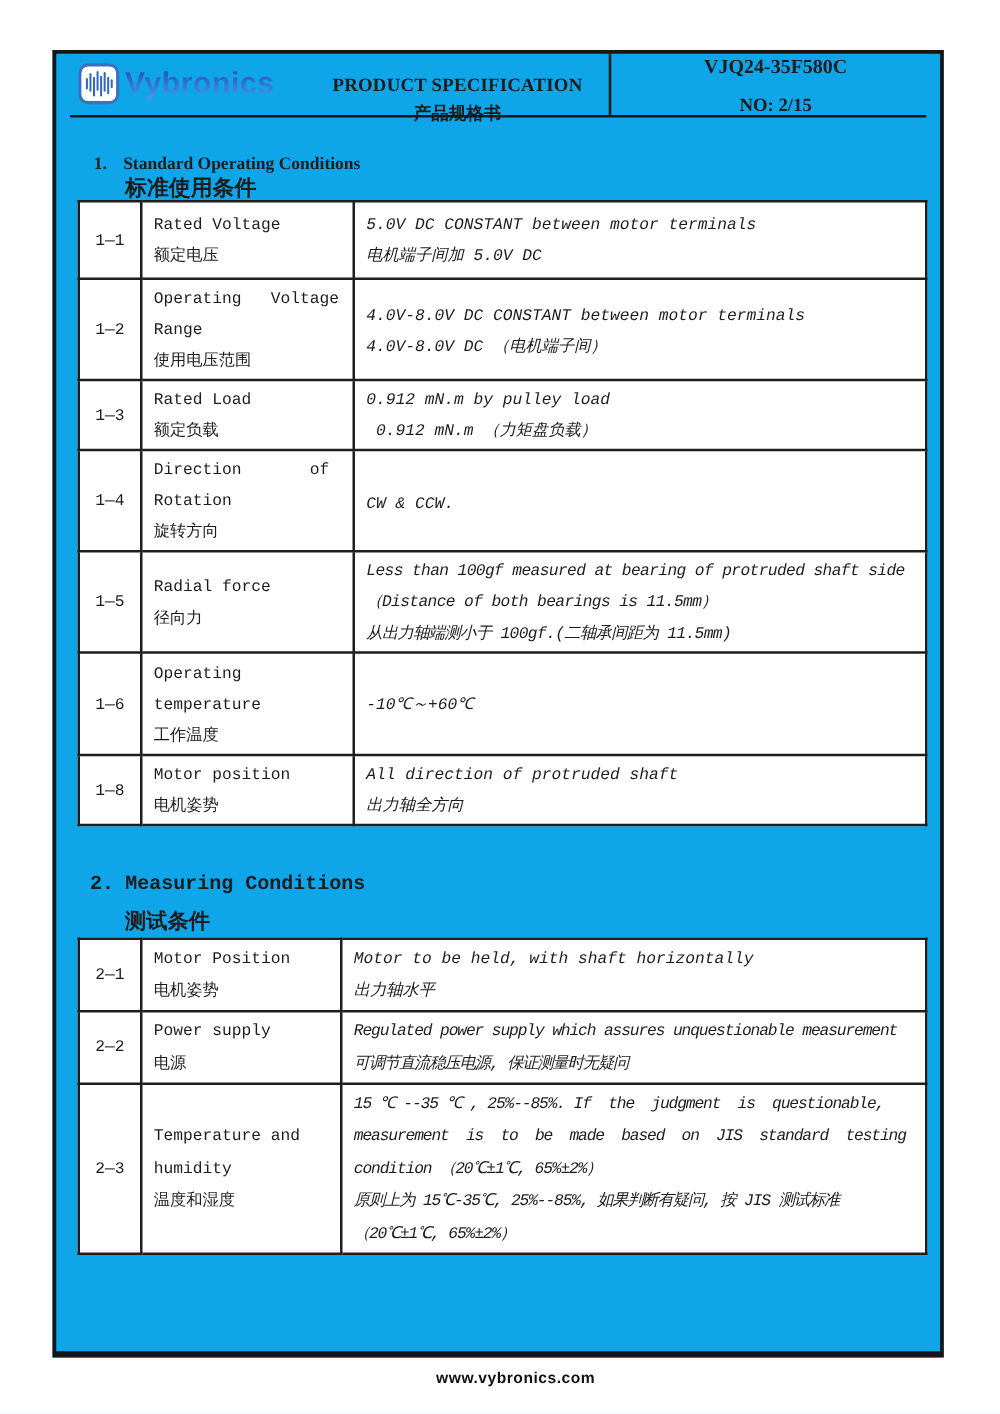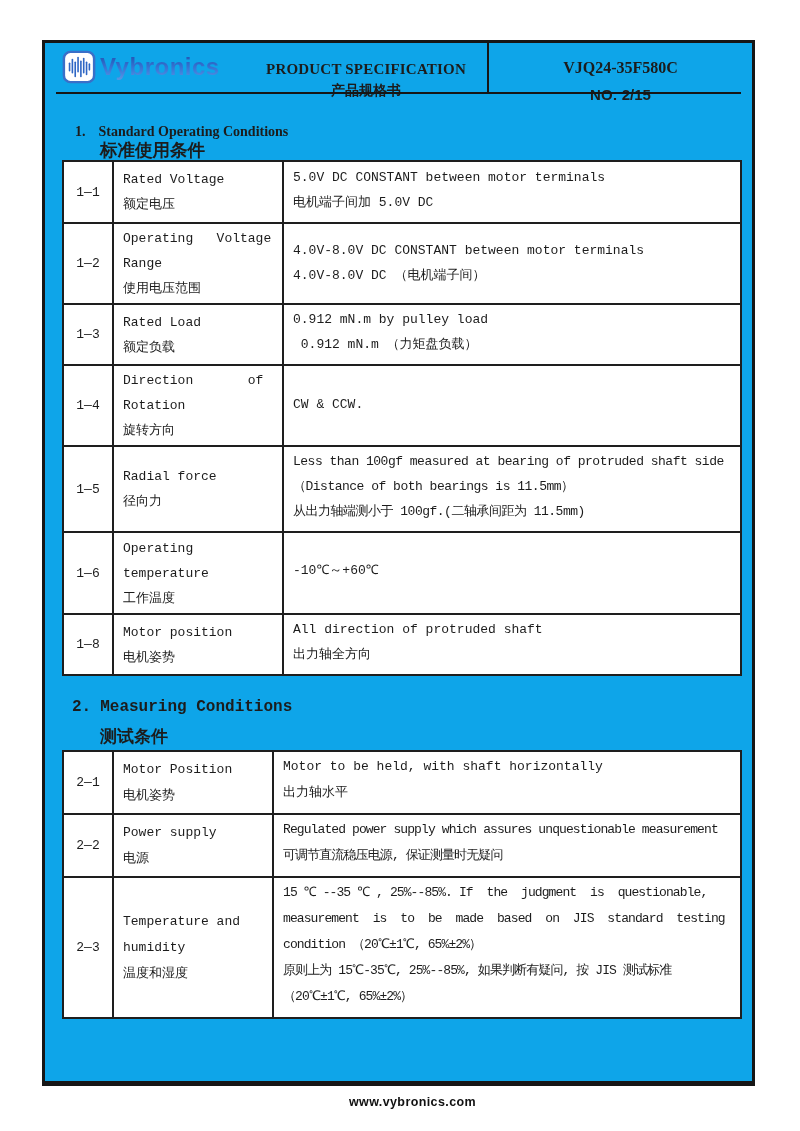--- a/index.html
+++ b/index.html
@@ -27,22 +27,22 @@
   .logo-text{
     font-family:var(--sans);font-weight:bold;font-size:24px;letter-spacing:0.5px;
     color:var(--blue);
     background:linear-gradient(180deg,#1d4fae 0%,#3a7ad8 60%,#5b9ae6 100%);
     -webkit-background-clip:text;background-clip:text;-webkit-text-fill-color:transparent;
   }
   .hdr-center{position:absolute;left:200px;width:242px;top:0;text-align:center;}
   .t-en{margin-top:18px;font-family:var(--serif);font-weight:bold;font-size:15px;letter-spacing:0.2px;}
   .t-cn{margin-top:4px;font-size:14px;font-weight:bold;}
   .hdr-right{position:absolute;left:444px;right:0;top:0;text-align:center;}
-  .model{margin-top:16px;font-family:var(--serif);font-weight:bold;font-size:16px;}
-  .pageno{margin-top:9px;font-family:Liberation Sans, sans-serif;font-weight:bold;font-size:15px;}
+  .model{margin-top:2px;font-family:var(--serif);font-weight:bold;font-size:16px;}
+  .pageno{margin-top:14px;font-family:Liberation Serif, serif;font-weight:bold;font-size:15px;}
 
   
   .sec1-title{position:absolute;left:30px;top:81px;font-family:var(--serif);font-weight:bold;font-size:14px;}
   .sec1-title .num{margin-right:13px;}
   .sec1-cn{position:absolute;left:55px;top:95px;font-size:17.5px;font-weight:bold;}
   .sec2-title{position:absolute;left:27px;top:655px;font-family:var(--mono);font-weight:bold;font-size:16px;}
   .sec2-title .num{margin-right:9px;}
   .sec2-cn{position:absolute;left:55px;top:682px;font-size:17px;font-weight:bold;}
 
   
@@ -52,21 +52,21 @@
     border:2px solid #1e1e1e;
     font-family:var(--mono);font-size:13px;color:var(--ink);
     vertical-align:middle;white-space:pre;overflow:hidden;
   }
   .t1{top:117px;width:678px;}
   .t2{top:707px;width:678px;}
   .t1 td{line-height:25px;}
   .t2 td{line-height:26px;}
   td.id{text-align:center;font-size:13.5px;}
   td.lbl{padding:2px 4px 2px 9px;}
-  td.val{padding:2px 4px 7px 9px;}
+  td.val{padding:2px 4px 2px 9px;font-style:italic;}
   td.vtop{vertical-align:top;padding-top:5px;}
   td.cond{letter-spacing:-0.5px;}
   td.cond2{letter-spacing:-0.9px;}
 
   
   .footer{position:absolute;left:0;top:1095px;width:800px;text-align:center;
     font-family:var(--sans);font-weight:bold;font-size:12.5px;letter-spacing:0.4px;color:#111;padding-left:25px;}
 </style>
 </head>
 <body>

